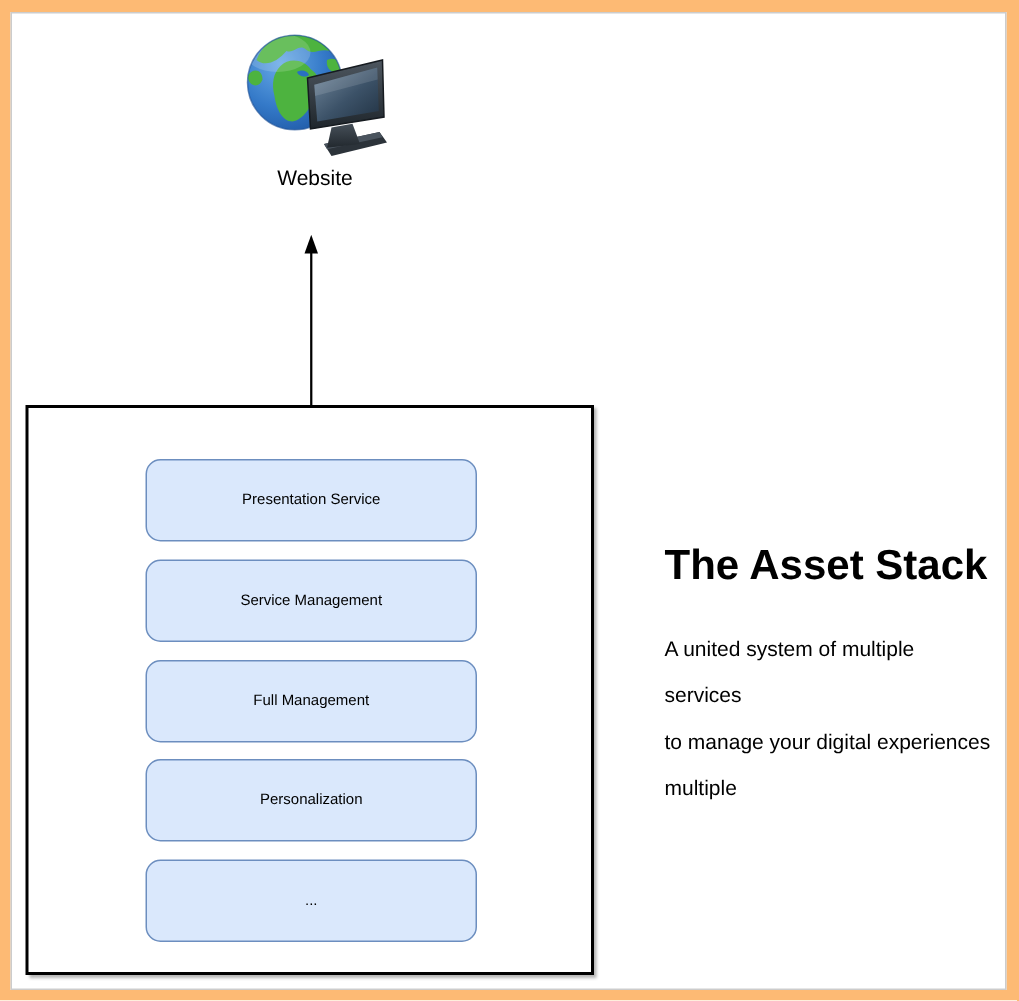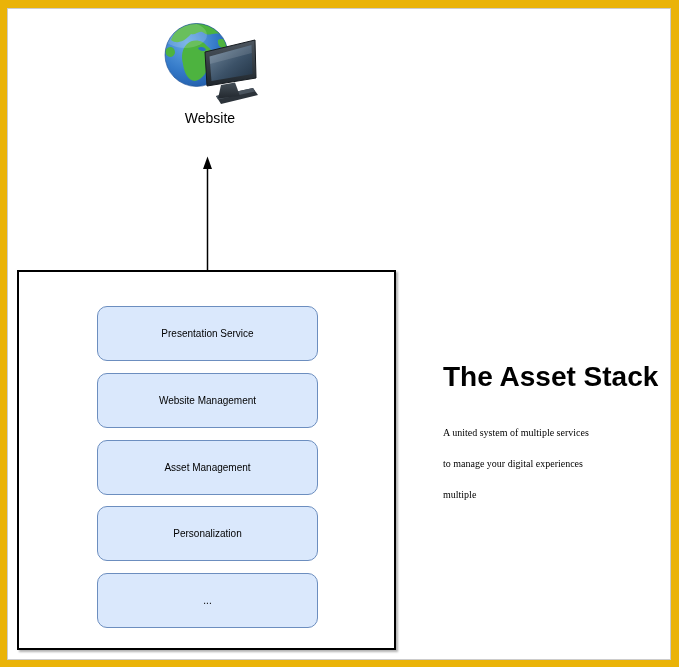--- a/index.html
+++ b/index.html
@@ -6,21 +6,21 @@
     margin: 0;
     padding: 0;
     background: #ffffff;
     font-family: "Liberation Sans", sans-serif;
     color: #000000;
   }
   .canvas {
     position: relative;
     width: 679px;
     height: 667px;
-    background: #eab308;
+    background: #fdba74;
     overflow: hidden;
   }
   .frame {
     position: absolute;
     left: 7px;
     top: 8px;
     width: 664px;
     height: 652px;
     border: 1px solid #cccccc;
     box-sizing: border-box;
@@ -99,24 +99,23 @@
     line-height: 34px;
     font-weight: 700;
     color: #000000;
     white-space: nowrap;
   }
   .side-description {
     position: absolute;
     left: 443px;
     top: 417px;
     width: 220px;
-    font-size: 10px;
+    font-size: 14px;
     line-height: 31px;
     color: #000000;
-    font-family: Liberation Serif, serif;
   }
 </style>
 </head>
 <body>
 
 <div class="canvas">
   <div class="frame"></div>
 
   <div class="website-node">
     <svg class="website-icon" width="110" height="96" viewBox="0 0 110 96">
@@ -172,24 +171,24 @@
   <svg class="arrow-connector" width="16" height="118" viewBox="0 0 16 118">
     <line x1="7.5" y1="116" x2="7.5" y2="13" stroke="#000000" stroke-width="1.5"></line>
     <polygon points="7.5,1.5 3,14 12,14" fill="#000000"></polygon>
   </svg>
 
   <div class="stack-box">
     <div class="service-node service-0">
       <span>Presentation Service</span>
     </div>
     <div class="service-node service-1">
-      <span>Website Management</span>
+      <span>Service Management</span>
     </div>
     <div class="service-node service-2">
-      <span>Asset Management</span>
+      <span>Full Management</span>
     </div>
     <div class="service-node service-3">
       <span>Personalization</span>
     </div>
     <div class="service-node service-4">
       <span>...</span>
     </div>
   </div>
 
   <h1 class="side-title">The Asset Stack</h1>

